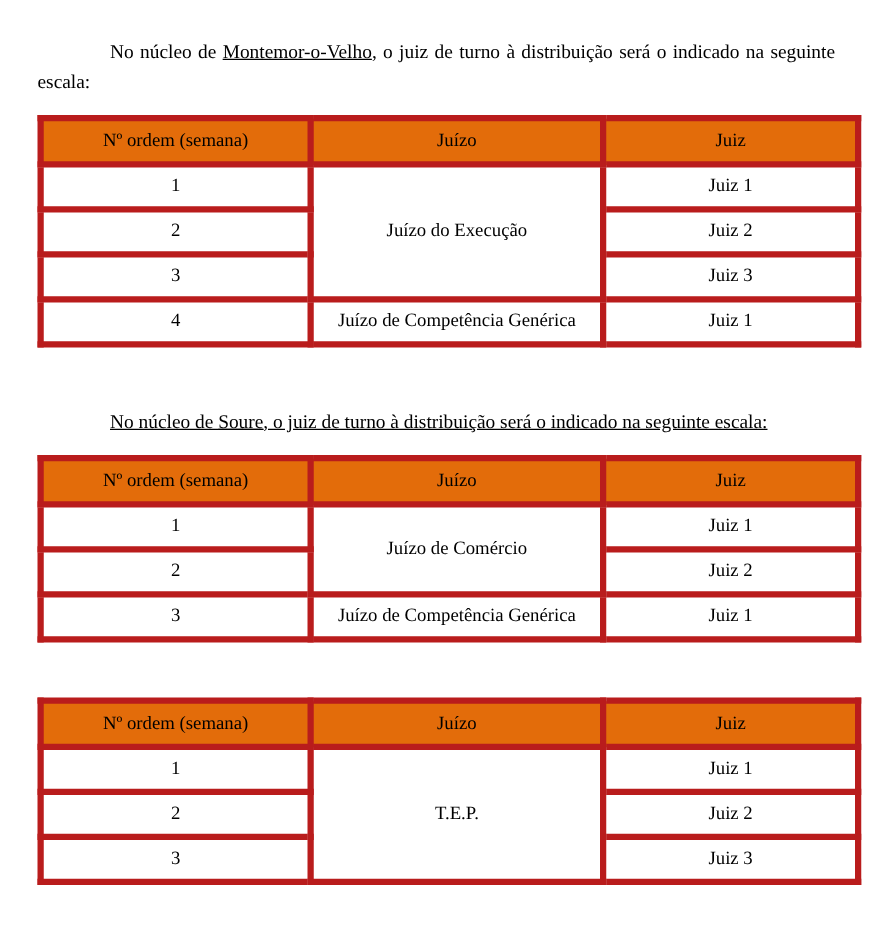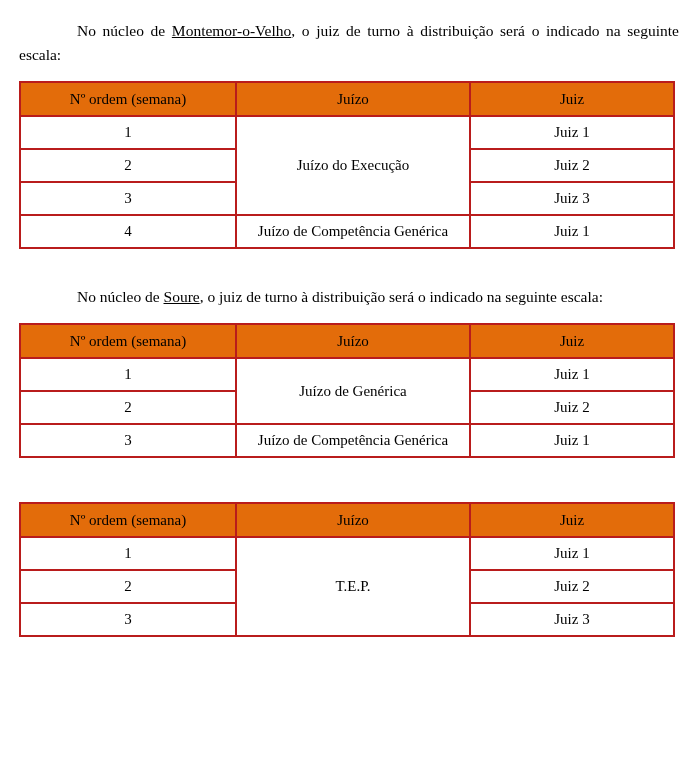--- a/index.html
+++ b/index.html
@@ -11,50 +11,51 @@
     width: 698px;
     height: 760px;
     font-family: "Liberation Serif", serif;
     color: #000000;
     overflow: hidden;
   }
   .page {
     width: 698px;
     height: 632px;
     position: relative;
-    padding: 5px;
+    padding: 16px;
     box-sizing: border-box;
   }
   .para {
     font-size: 15.5px;
     line-height: 1.55;
     text-align: justify;
     margin: 0 14px 0 14px;
     padding: 0;
     text-indent: 58px;
   }
   .para.second, .para.third {
-    margin-top: 4px;
+    margin-top: 16px;
+    text-decoration: underline;
   }
   .para u {
     text-decoration: underline;
   }
   .spacer-a { height: 14px; }
   .spacer-b { height: 32px; }
   .spacer-c { height: 30px; }
   .spacer-d { height: 14px; }
 
   table.sched {
     border-collapse: collapse;
     margin: 0 14px;
     width: 654px;
     table-layout: fixed;
   }
   table.sched th, table.sched td {
-    border: 2px solid #b91c1c;
+    border: 5px solid #b91c1c;
     text-align: center;
     vertical-align: middle;
     font-size: 15px;
     font-family: "Liberation Serif", serif;
     padding: 3px 4px;
   }
   table.sched th {
     background: #E36C0A;
     color: #000000;
     font-weight: normal;
@@ -134,21 +135,21 @@
     <thead>
       <tr>
         <th class="hdr-small">Nº ordem (semana)</th>
         <th>Juízo</th>
         <th>Juiz</th>
       </tr>
     </thead>
     <tbody>
       <tr>
         <td>1</td>
-        <td rowspan="2">Juízo de Genérica</td>
+        <td rowspan="2">Juízo de Comércio</td>
         <td>Juiz 1</td>
       </tr>
       <tr>
         <td>2</td>
         <td>Juiz 2</td>
       </tr>
       <tr>
         <td class="two-line">3</td>
         <td class="two-line">Juízo de Competência Genérica</td>
         <td class="two-line">Juiz 1</td>

